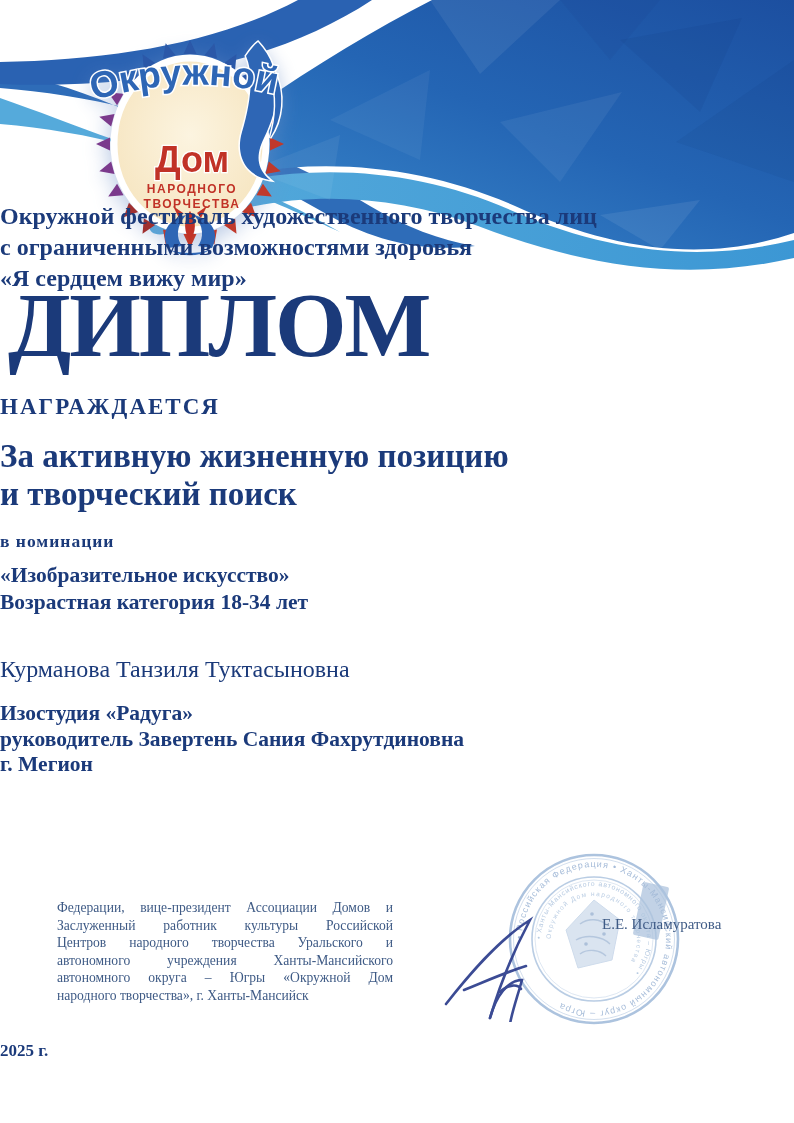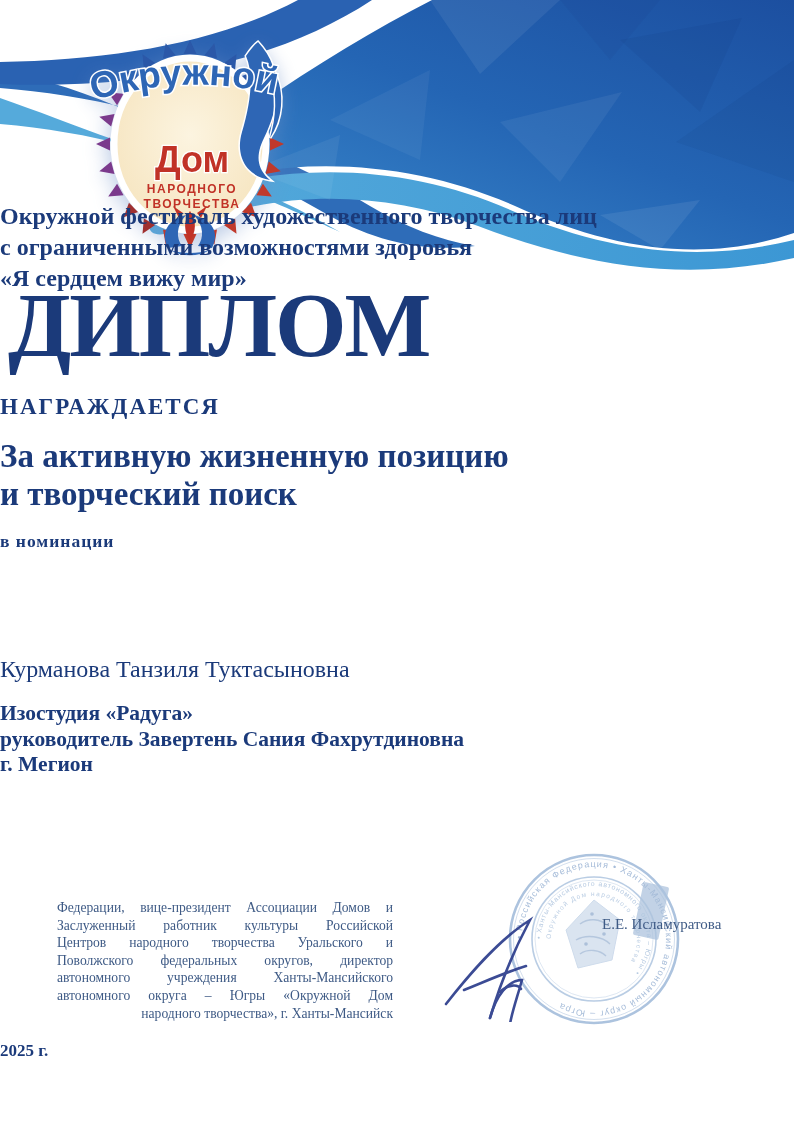--- a/index.html
+++ b/index.html
@@ -25,21 +25,21 @@
   .awarded{top:394px; font-size:23px; font-weight:bold; letter-spacing:2px;}
   .award{top:437px; font-size:33px; font-weight:bold; line-height:38px;}
   .nomlabel{top:531px; font-size:17.5px; font-weight:bold; letter-spacing:1px;}
   .nomination{top:562px; font-size:21.5px; font-weight:bold; line-height:27px;}
   .recipient{top:656px; font-size:24px; font-weight:normal;}
   .group{top:701px; font-size:21.5px; font-weight:bold; line-height:25.5px;}
   .year{top:1041px; font-size:17px; font-weight:bold;}
 
   .signer{position:absolute; left:57px; top:899px; width:336px; color:var(--signer); font-size:13.6px; line-height:17.6px;}
   .signer .jl{text-align:justify; text-align-last:justify;}
-  .signer .ll{text-align:right;margin-left:32px;}
+  .signer .ll{text-align:left;}
   .signer-name{position:absolute; left:602px; top:916px; color:var(--signer); font-size:15px;}
 
   .stamp{position:absolute; left:504px; top:848px; width:180px; height:182px; opacity:.92;}
   .signature{position:absolute; left:442px; top:912px; width:118px; height:110px;}
 
   .logo-word{font-family:"Liberation Sans", sans-serif; font-weight:bold;}
 </style>
 </head>
 <body>
 
@@ -156,34 +156,37 @@
   <div class="center diplom">ДИПЛОМ</div>
   <div class="center awarded">НАГРАЖДАЕТСЯ</div>
 
   <div class="center award">
     <div>За активную жизненную позицию</div>
     <div>и творческий поиск</div>
   </div>
 
   <div class="center nomlabel">в номинации</div>
 
+  <div class="center nomination">
+    <div>«Изобразительное искусство»</div>
+    <div>Возрастная категория 18-34 лет</div>
+  </div>
 
   <div class="center recipient">Курманова Танзиля Туктасыновна</div>
 
   <div class="center group">
     <div>Изостудия «Радуга»</div>
     <div>руководитель Завертень Сания Фахрутдиновна</div>
     <div>г. Мегион</div>
   </div>
 
   <div class="signer">
     <div class="jl">Федерации, вице-президент Ассоциации Домов и</div>
     <div class="jl">Заслуженный работник культуры Российской</div>
     <div class="jl">Центров народного творчества Уральского и</div>
-    <div class="jl">Поволжского федеральных округов, директор</div>
     <div class="jl">автономного учреждения Ханты-Мансийского</div>
     <div class="jl">автономного округа – Югры «Окружной Дом</div>
     <div class="ll">народного творчества», г. Ханты-Мансийск</div>
   </div>
 
   <svg class="stamp" viewBox="0 0 180 182">
     <defs>
       <path id="ringOuter" d="M90,91 m-72,0 a72,72 0 1,1 144,0 a72,72 0 1,1 -144,0" fill="none"></path>
       <path id="ringMid" d="M90,91 m-53,0 a53,53 0 1,1 106,0 a53,53 0 1,1 -106,0" fill="none"></path>
       <path id="ringInner" d="M90,91 m-43,0 a43,43 0 1,1 86,0 a43,43 0 1,1 -86,0" fill="none"></path>

